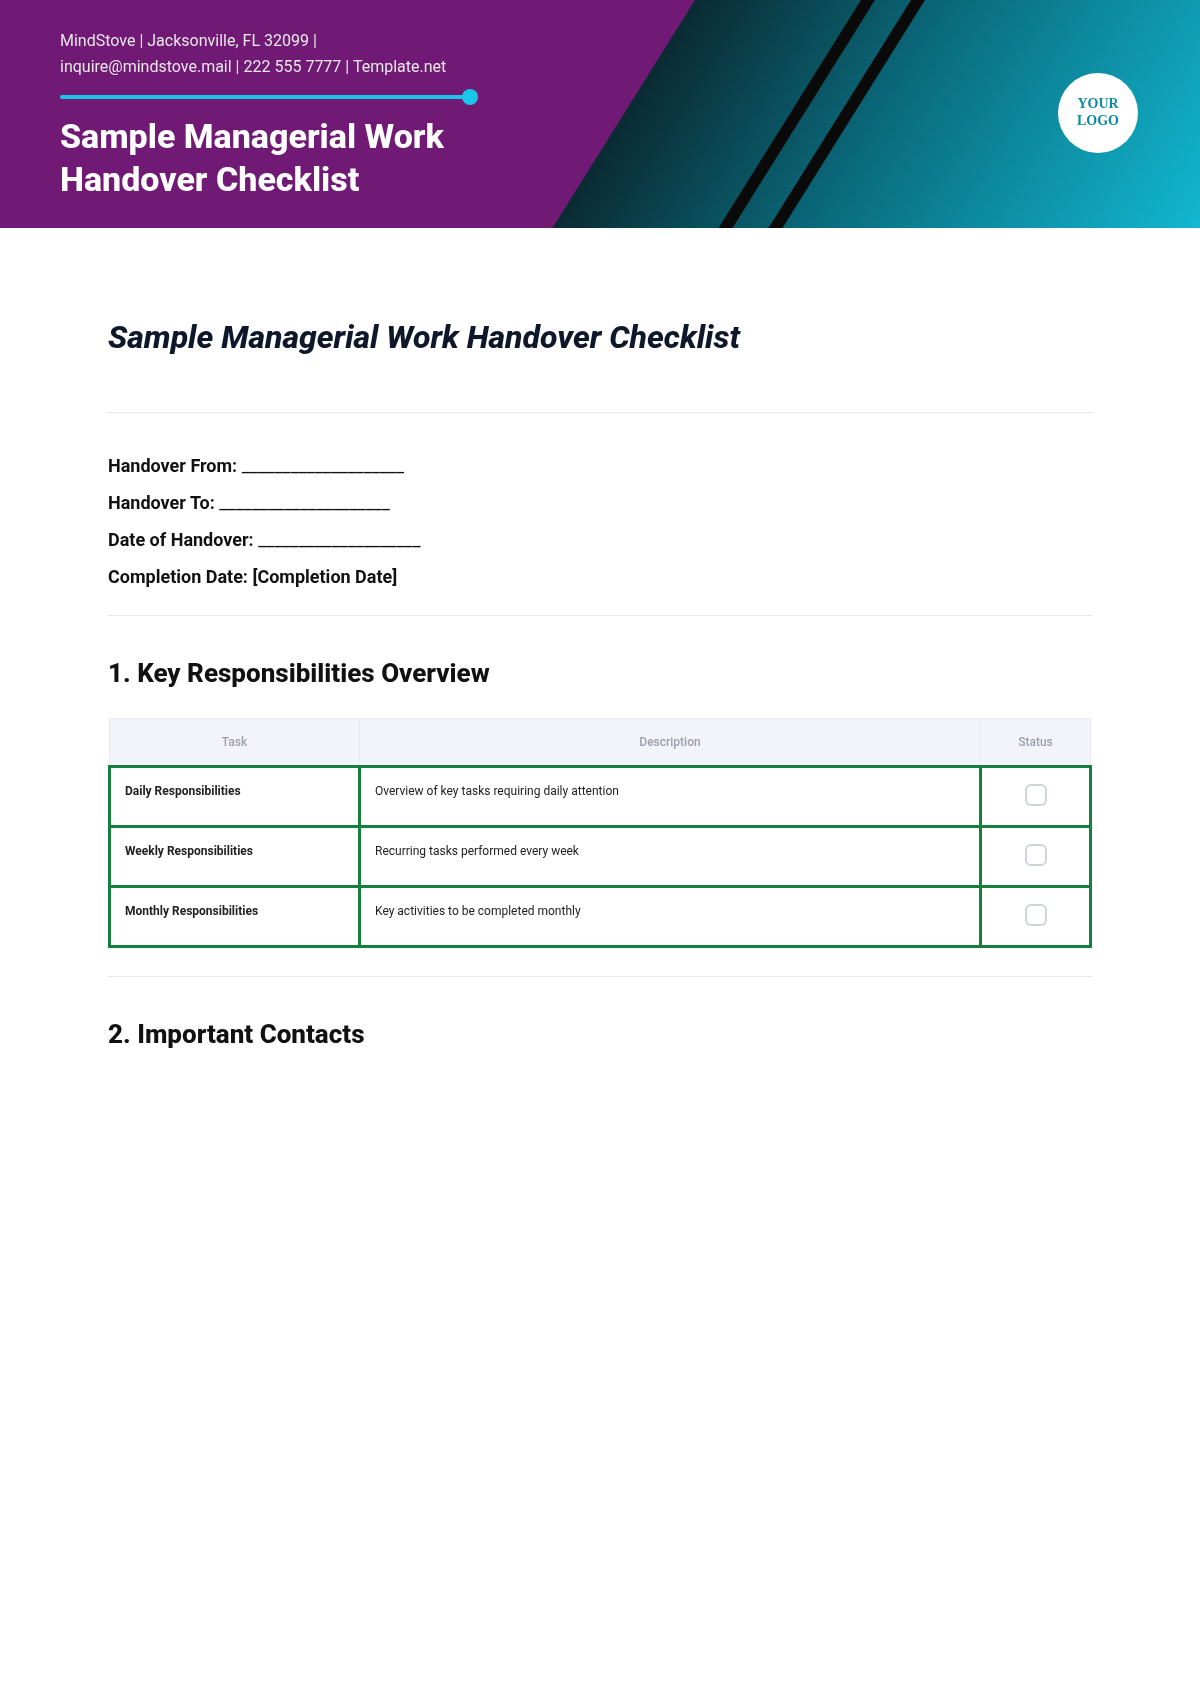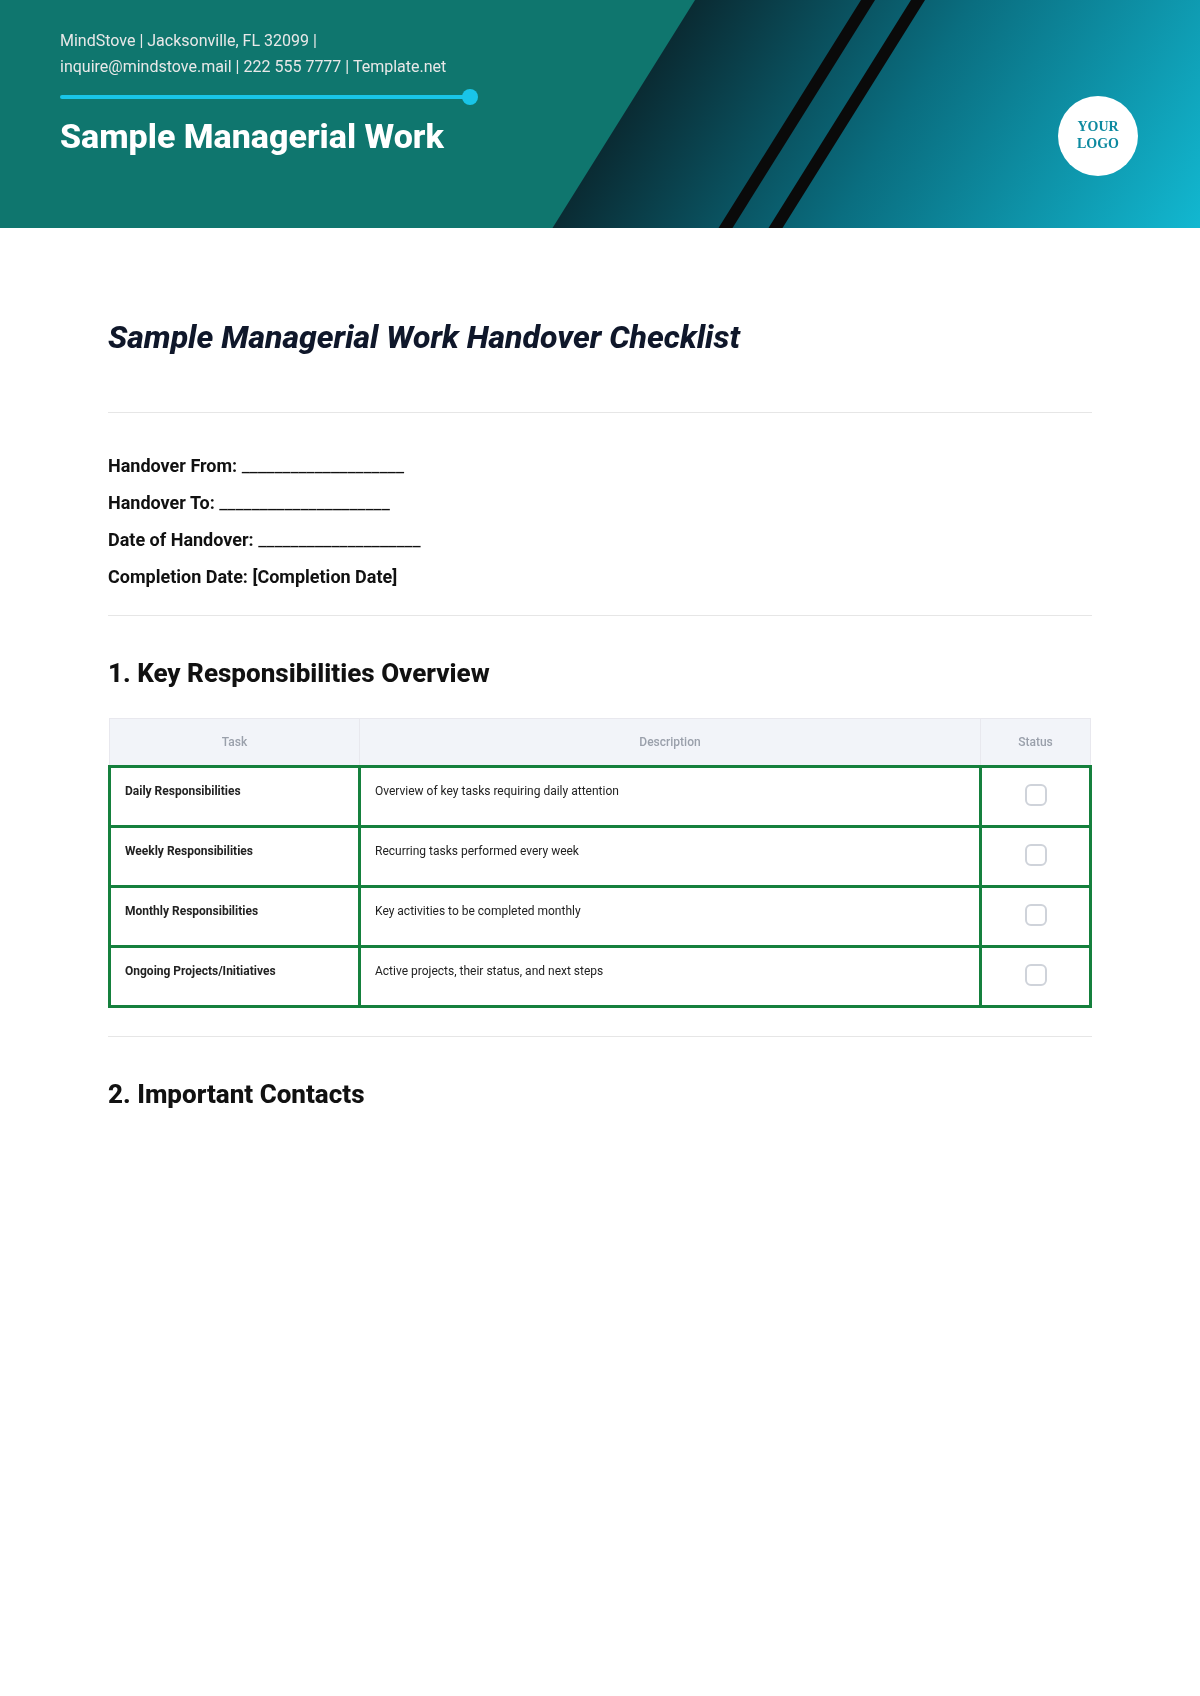--- a/index.html
+++ b/index.html
@@ -3,21 +3,21 @@
 <meta charset="utf-8">
 <style>
   * { margin: 0; padding: 0; box-sizing: border-box; }
   body {
     font-family: -apple-system, BlinkMacSystemFont, "Segoe UI", Roboto, Arial, sans-serif;
     background: #fff;
     width: 1200px;
   }
   .header-band {
     position: relative;
-    background: #0f766e;
+    background: #701a75;
     height: 228px;
     overflow: hidden;
   }
   .slash {
     position: absolute;
     top: -40px;
     right: -120px;
     width: 700px;
     height: 320px;
     transform: skewX(-32deg);
@@ -69,21 +69,21 @@
     margin-left: 10px;
     font-size: 34px;
     font-weight: 800;
     line-height: 1.25;
     max-width: 520px;
     letter-spacing: 0px;
   }
   .logo-chip {
     position: absolute;
     right: 62px;
-    top: 96px;
+    top: 73px;
     width: 80px;
     height: 80px;
     border-radius: 50%;
     background: #fff;
     display: flex;
     align-items: center;
     justify-content: center;
     text-align: center;
     font-size: 14px;
     font-weight: 600;
@@ -161,20 +161,21 @@
   <div class="slash"></div>
   <div class="slash-line l1"></div>
   <div class="slash-line l2"></div>
 
   <div class="header-inner">
     <div class="company-line">MindStove | Jacksonville, FL 32099 |</div>
     <div class="company-line">inquire@mindstove.mail | 222 555 7777 | Template.net</div>
     <div class="accent-bar"></div>
     <h1 class="header-title">
       <span>Sample Managerial Work</span><br>
+      <span>Handover Checklist</span>
     </h1>
   </div>
 
   <div class="logo-chip">
     <div>
       <span>YOUR</span><br>
       <span>LOGO</span>
     </div>
   </div>
 </div>
@@ -218,25 +219,20 @@
       <tr>
         <td class="task">Weekly Responsibilities</td>
         <td>Recurring tasks performed every week</td>
         <td class="status"><span class="checkbox"></span></td>
       </tr>
       <tr>
         <td class="task">Monthly Responsibilities</td>
         <td>Key activities to be completed monthly</td>
         <td class="status"><span class="checkbox"></span></td>
       </tr>
-      <tr>
-        <td class="task">Ongoing Projects/Initiatives</td>
-        <td>Active projects, their status, and next steps</td>
-        <td class="status"><span class="checkbox"></span></td>
-      </tr>
     </tbody>
   </table>
 
   <hr class="rule mid">
 
   <h3 class="section-title">2. Important Contacts</h3>
 
 </div>
 
 </body></html>

